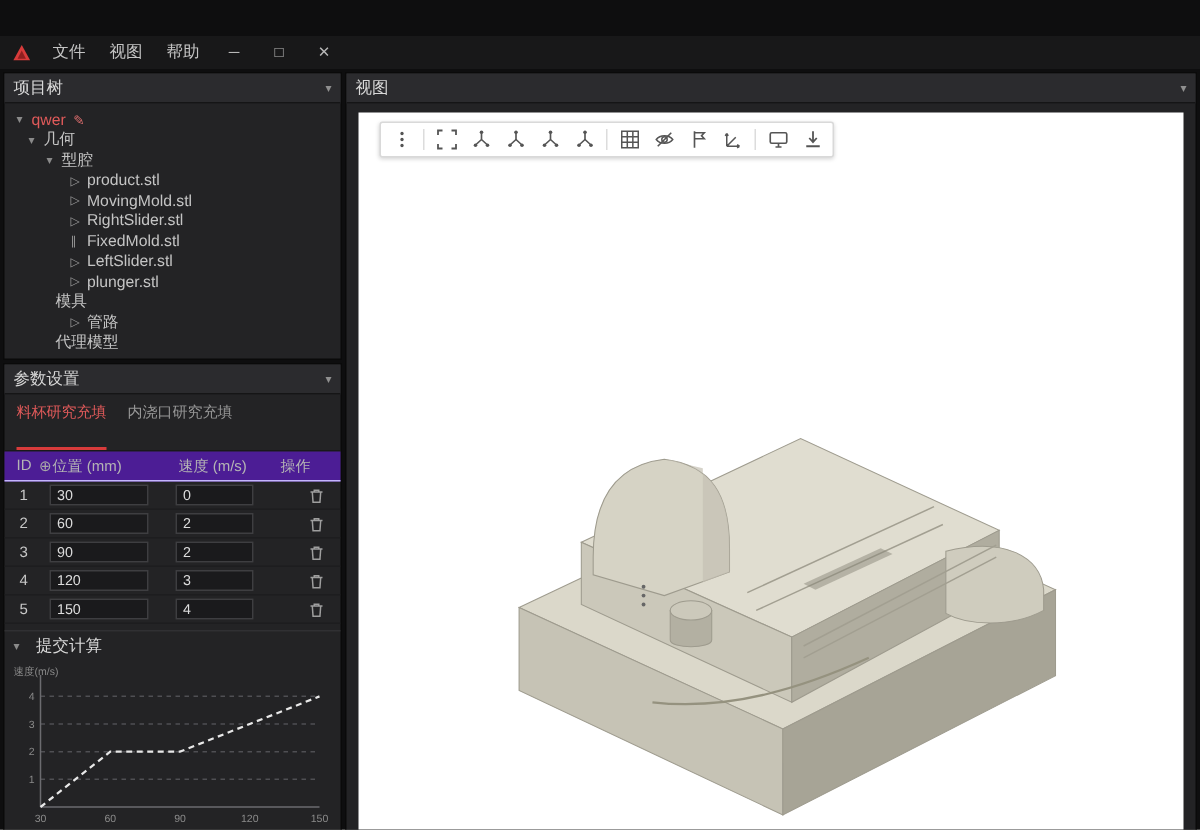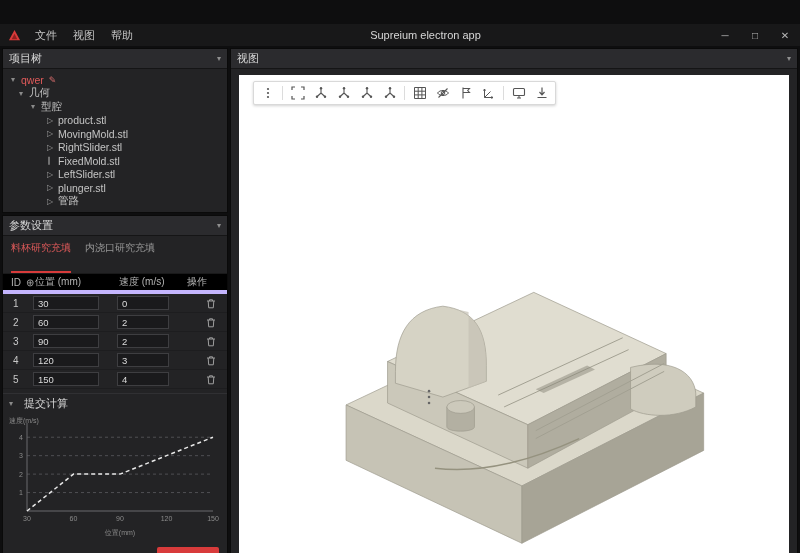--- a/index.html
+++ b/index.html
@@ -32,21 +32,21 @@
   .exp { color:#8a8a8a; font-size:8px; width:10px; display:inline-block; }
   .tglyph { color:#9a9a9a; font-size:8px; width:11px; display:inline-block; }
   .red { color:#e05a5a; }
   .pencil { color:#d96c6c; font-size:9px; margin-left:5px; }
   
   .params-panel { flex:1; }
   .tabs { display:flex; gap:14px; padding:5px 8px 0 8px; font-size:10px; border-bottom:1px solid #19191a; }
   .tab { color:#979797; padding-bottom:5px; cursor:default; }
   .tab.active { color:#e05a5a; border-bottom:2px solid #d83b3b; padding-bottom:16px; }
   .grid-row { display:grid; grid-template-columns:26px 84px 68px 1fr; align-items:center; padding-left:4px; }
-  .ptable-header { background:#000000; height:20px; font-size:10px; color:#b4b4b4; border-bottom:4px solid #c4b5fd; }
+  .ptable-header { background:#4c1d95; height:20px; font-size:10px; color:#b4b4b4; border-bottom:1px solid #c4b5fd; }
   .ptable-header span { padding-left:2px; }
   .idhead { display:flex; align-items:center; gap:3px; }
   .plus { color:#a8a8a8; font-size:10px; }
   .prow { height:19px; font-size:10px; color:#c8c8c8; border-bottom:1px solid #1d1d1f; }
   .prow .rid { padding-left:6px; }
   input.cell { height:14px; background:#1a1a1c; border:1px solid #3e3e41; color:#dcdcdc;
     font-size:9.5px; padding:0 4px; font-family:"Liberation Sans",sans-serif; }
   .cell.pos { width:66px; } .cell.spd { width:52px; }
   .trash-btn { background:none; border:none; padding:0; margin-left:10px; cursor:pointer; line-height:0; }
   
@@ -71,21 +71,20 @@
 <body>
 
 <div class="titlebar">
   <svg class="app-logo" viewBox="0 0 14 14">
     <path d="M7 1 L13 12 L1 12 Z" fill="#d83b3b"></path>
     <path d="M7 5 L10 11 L4 11 Z" fill="#8f1f1f"></path>
   </svg>
   <div class="menu-item">文件</div>
   <div class="menu-item">视图</div>
   <div class="menu-item">帮助</div>
-  <div class="tb-title">Supreium electron app</div>
   <div class="win-btns">
     <div class="win-btn">─</div>
     <div class="win-btn">□</div>
     <div class="win-btn">✕</div>
   </div>
 </div>
 
 <div class="main">
 
   <div class="sidebar">
@@ -126,23 +125,29 @@
           <span>FixedMold.stl</span>
         </div>
         <div class="tnode p44">
           <span class="tglyph">▷</span>
           <span>LeftSlider.stl</span>
         </div>
         <div class="tnode p44">
           <span class="tglyph">▷</span>
           <span>plunger.stl</span>
         </div>
+        <div class="tnode p34">
+          <span>模具</span>
+        </div>
         <div class="tnode p44">
           <span class="tglyph">▷</span>
           <span>管路</span>
+        </div>
+        <div class="tnode p34">
+          <span>代理模型</span>
         </div>
       </div>
     </div>
 
     <div class="panel params-panel">
       <div class="panel-header">
         <span>参数设置</span>
         <span class="chev">▾</span>
       </div>
       <div class="tabs">

